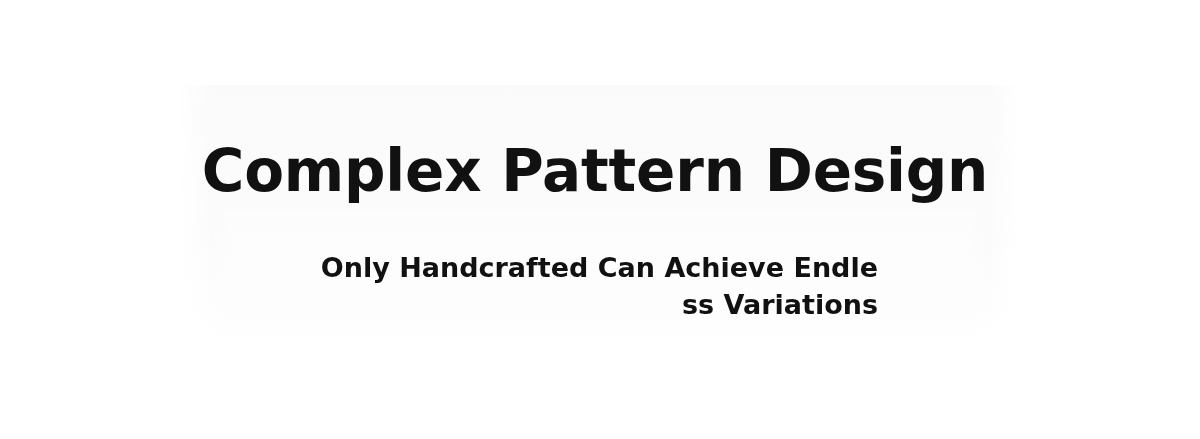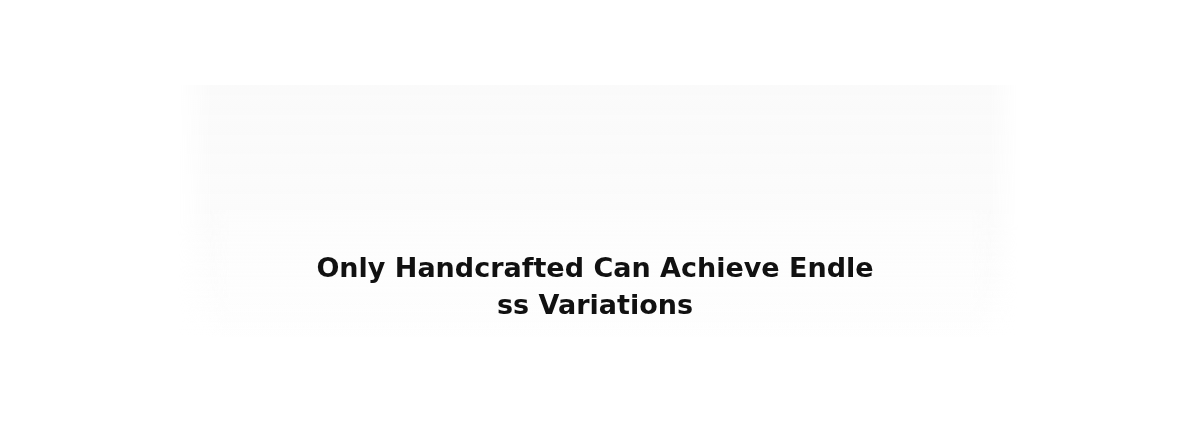--- a/index.html
+++ b/index.html
@@ -91,36 +91,37 @@
     color: #111111;
     white-space: nowrap;
   }
 
   
   .slide-subtitle {
     position: absolute;
     left: 312px;
     top: 249px;
     width: 566px;
-    text-align: center;
+    text-align: right;
     font-family: "DejaVu Sans", sans-serif;
     font-size: 27px;
     font-weight: bold;
     line-height: 37px;
     letter-spacing: 0px;
     color: #111111;
     word-break: break-all;
     overflow-wrap: anywhere;
   }
 </style>
 </head>
 <body>
 
 <div class="slide-canvas">
 
   <div class="backdrop-panel"></div>
 
   <div class="backdrop-panel-lower"></div>
 
+  <div class="slide-title">Complex Pattern Design</div>
 
   <div class="slide-subtitle">Only Handcrafted Can Achieve Endless Variations</div>
 
 </div>
 
 </body></html>

